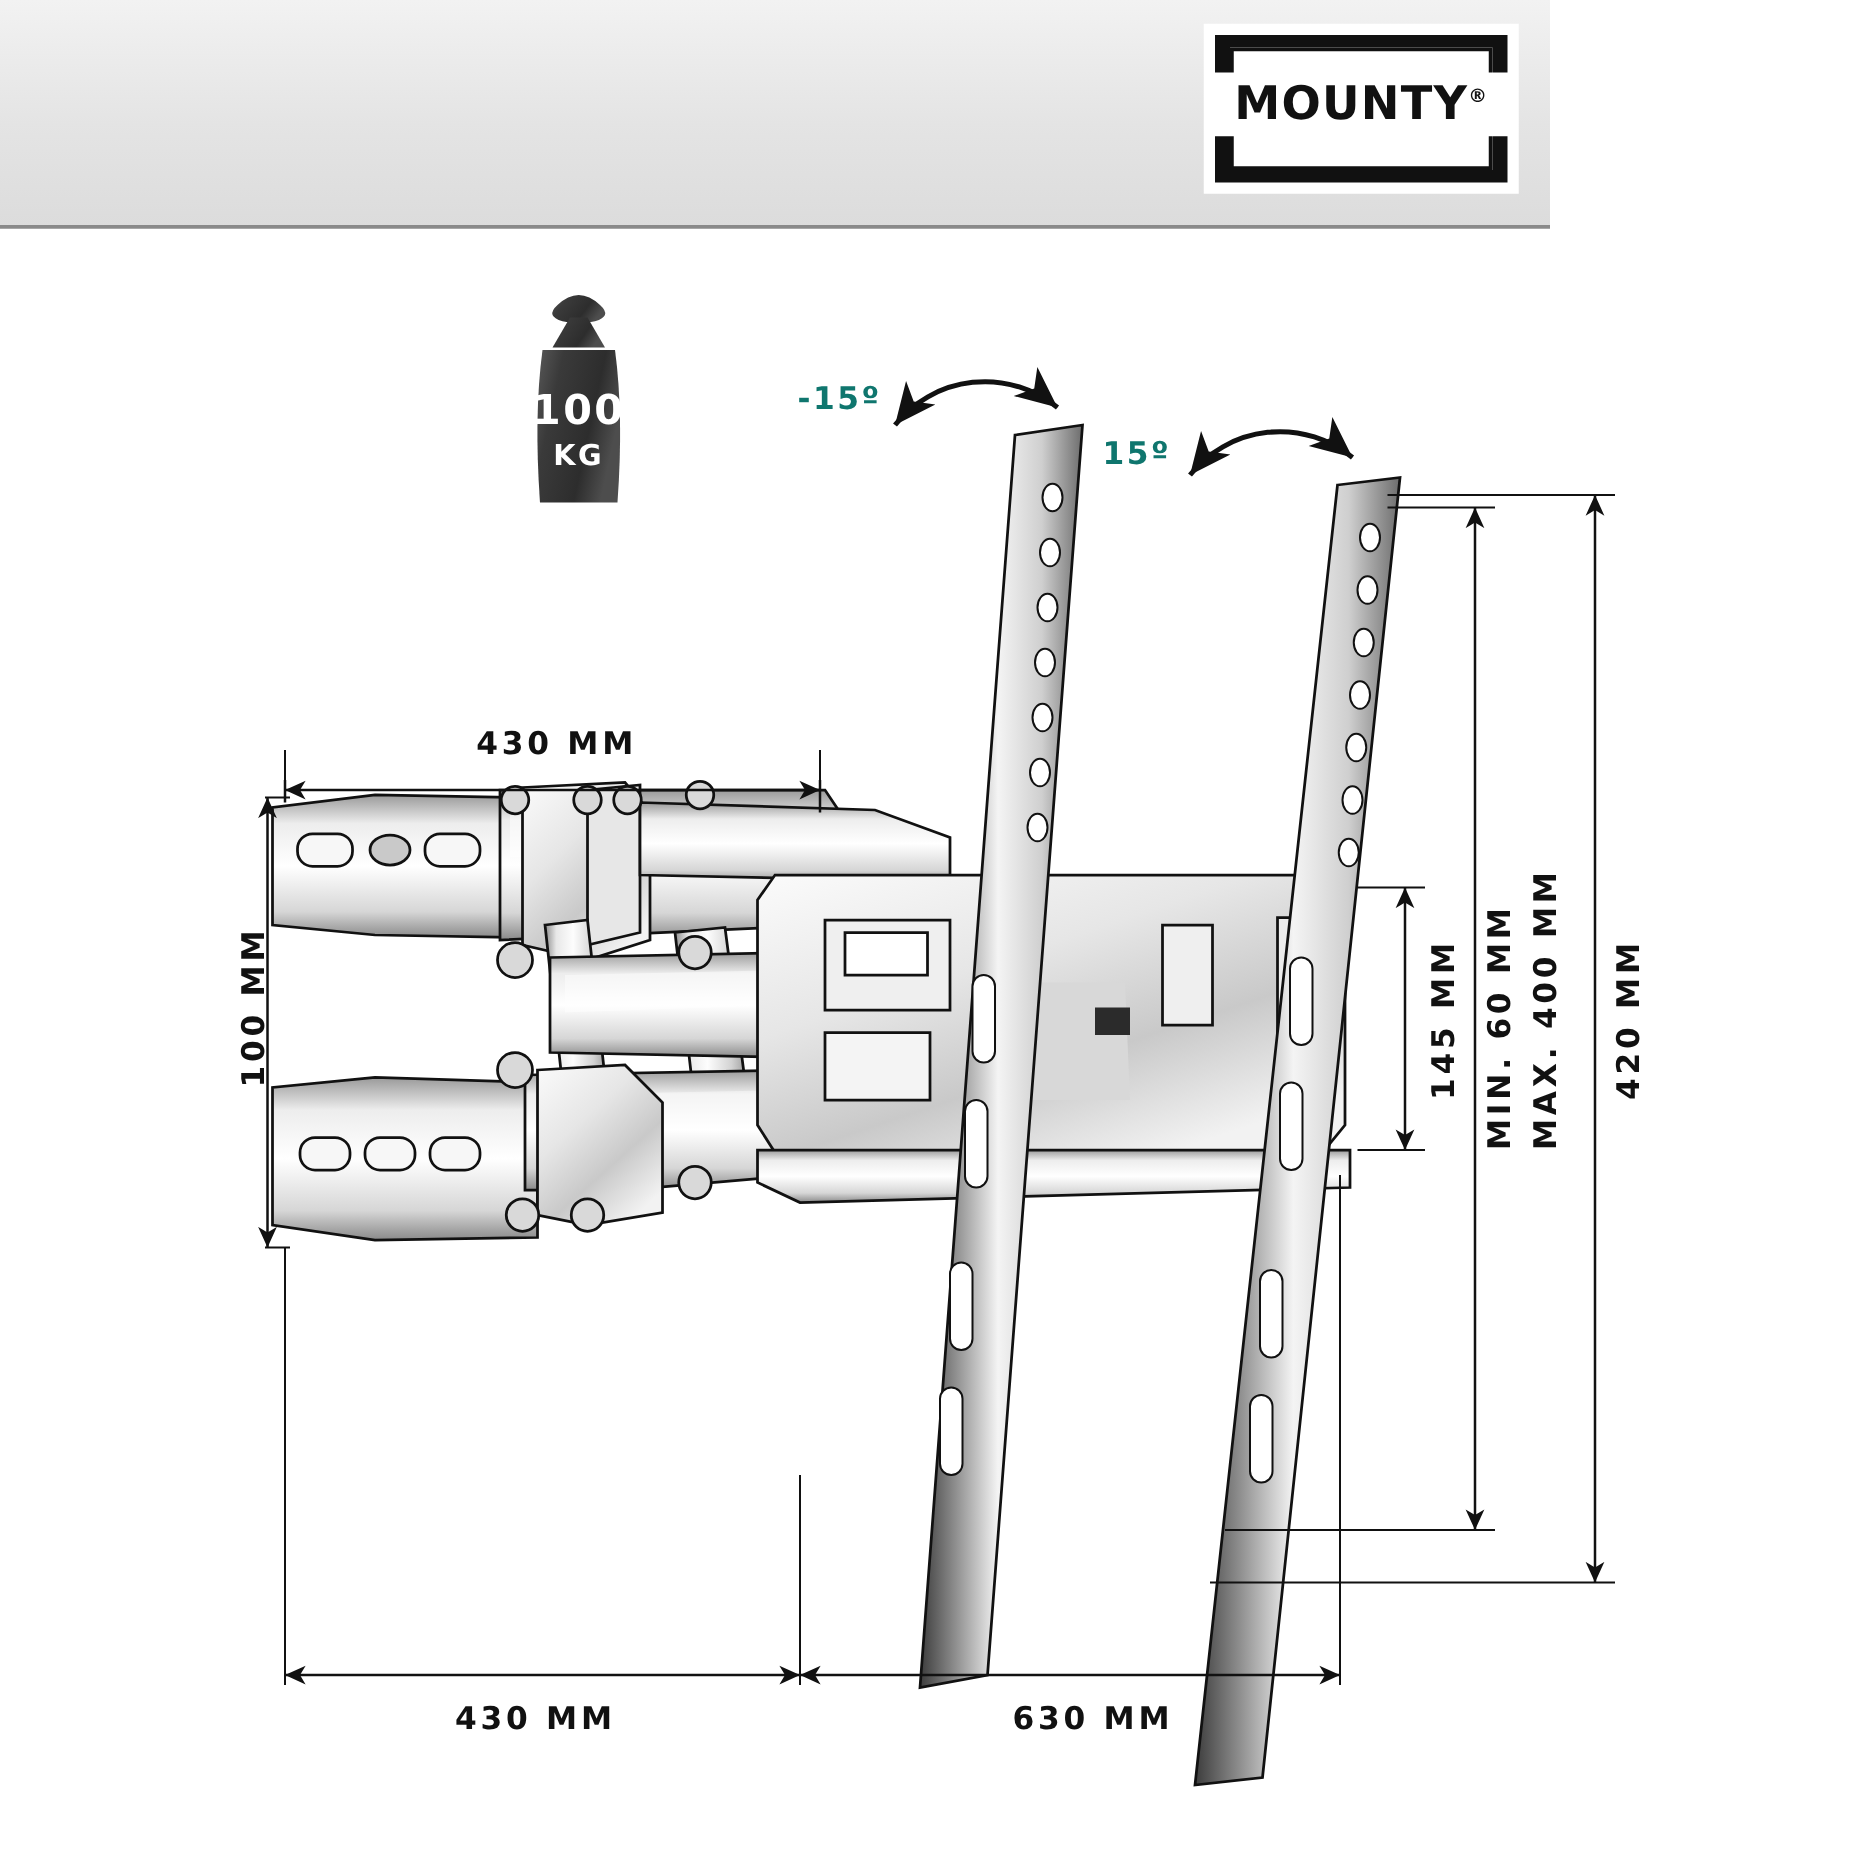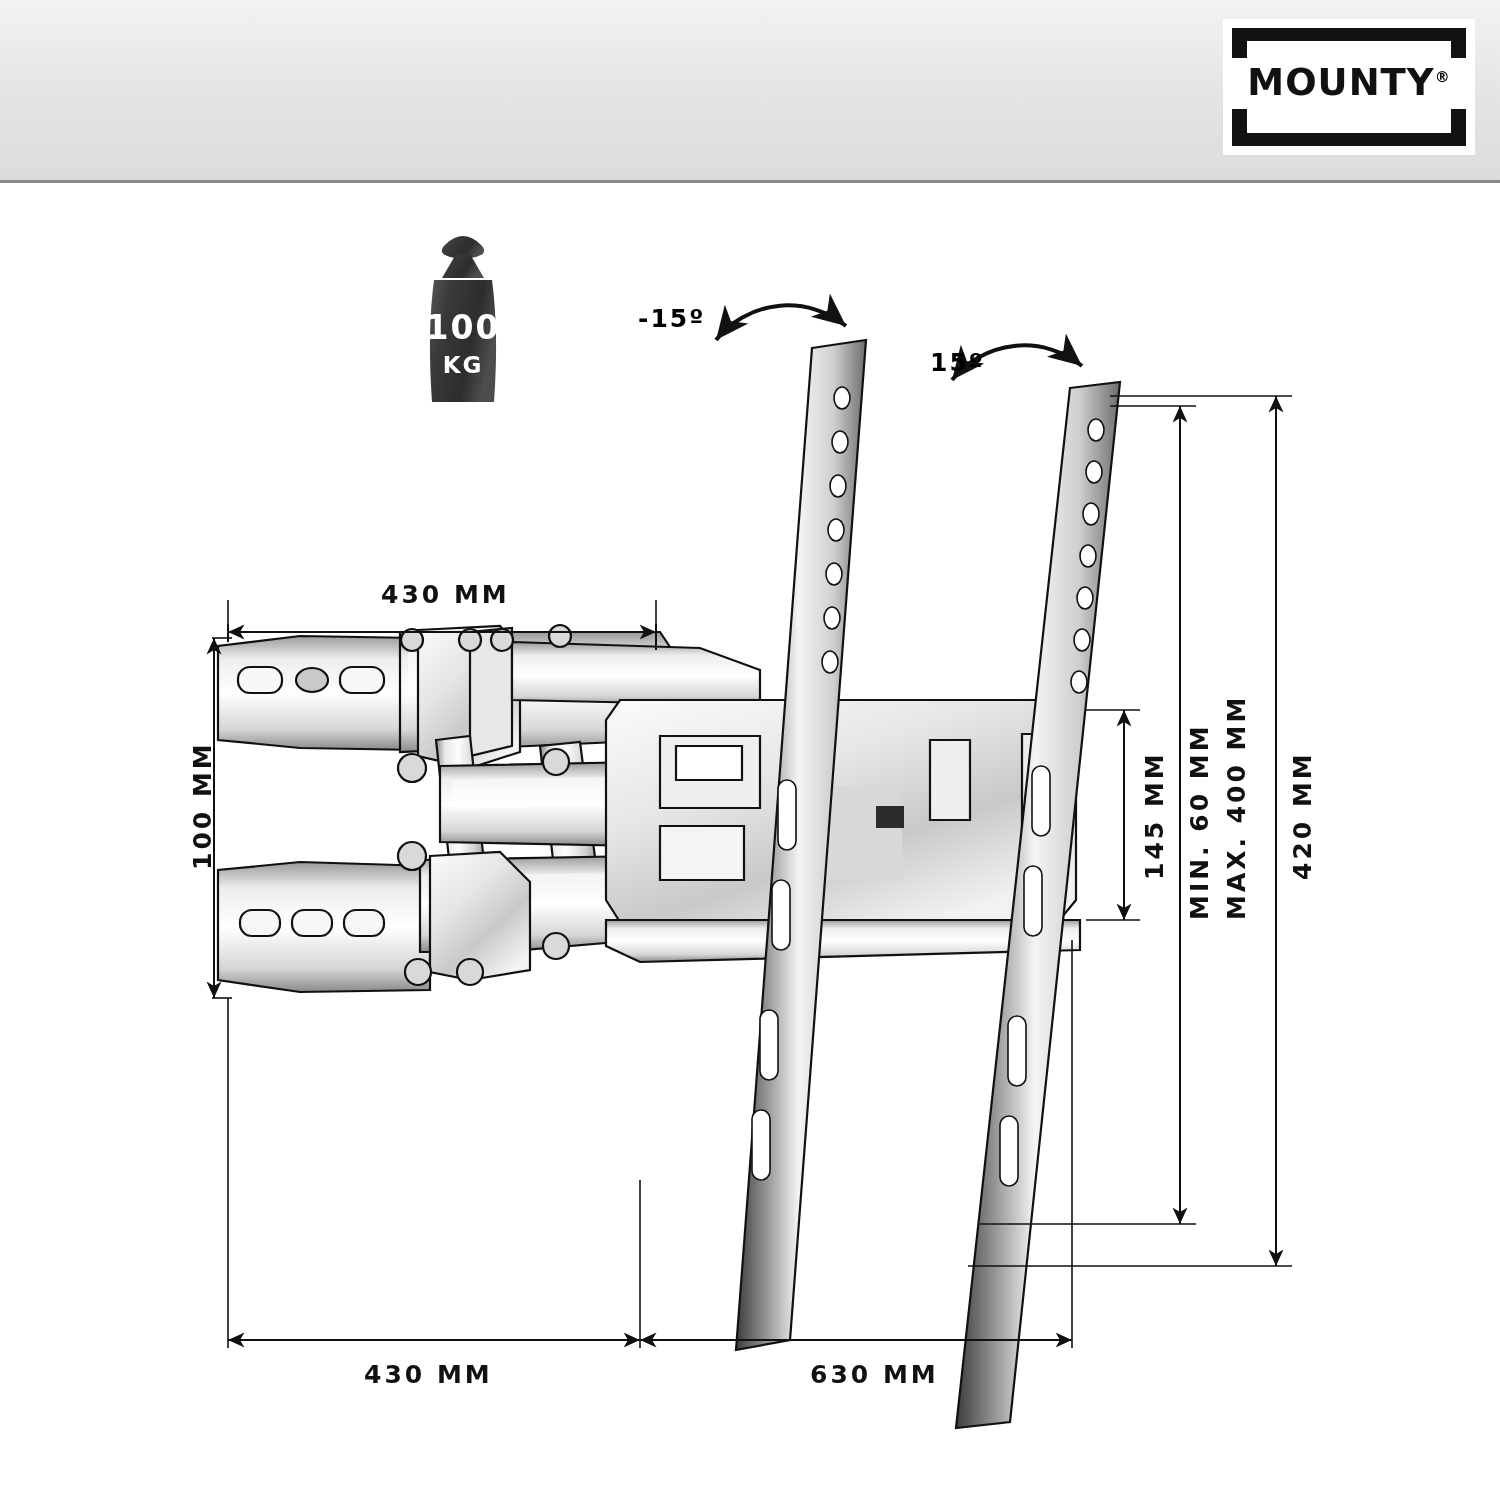--- a/index.html
+++ b/index.html
@@ -12,21 +12,21 @@
     width: 1500px;
     height: 1500px;
     background: #ffffff;
     overflow: hidden;
     font-family: "DejaVu Sans", sans-serif;
   }
   
   #header-band {
     position: absolute;
     left: 0; top: 0;
-    width: 1500px; height: 180px;
+    width: 1240px; height: 180px;
     background: linear-gradient(180deg,#f2f2f2 0%, #e4e4e4 55%, #dcdcdc 100%);
     border-bottom: 3px solid #8a8a8a;
   }
   #brand-logo {
     position: absolute;
     right: 28px; top: 22px;
     width: 246px; height: 130px;
     background: #ffffff;
     box-shadow: 0 0 0 3px #ffffff;
   }
@@ -104,21 +104,21 @@
   .dim-label.vertical {
     transform-origin: 0 0;
     transform: rotate(-90deg);
   }
   .angle-label {
     position: absolute;
     font-family: "DejaVu Sans", sans-serif;
     font-weight: bold;
     font-size: 25px;
     letter-spacing: 2px;
-    color: #000000;
+    color: #0f766e;
     white-space: nowrap;
   }
   
   #weight-icon {
     position: absolute;
     left: 398px; top: 30px;
     width: 130px; height: 220px;
   }
   #weight-icon .wtext {
     position: absolute;
@@ -354,21 +354,21 @@
         </defs>
         <path d="M48 34 q17 -16 34 0 q10 9 -4 13 q-13 3 -26 0 q-14 -4 -4 -13 Z" fill="url(#wg)"></path>
         <path d="M58 44 L72 44 L86 68 L44 68 Z" fill="url(#wg)"></path>
         <path d="M36 70 q-7 52 -2 122 L96 192 q5 -70 -2 -122 Z" fill="url(#wg)"></path>
       </svg>
       <div class="wtext kgnum">100</div>
       <div class="wtext kgunit">KG</div>
     </div>
 
     <div class="angle-label" style="left:638px; top:124px;">-15º</div>
-    <div class="angle-label" style="left:930px; top:168px;">15º</div>
+    <div class="angle-label" style="left:882px; top:168px;">15º</div>
 
     <div class="dim-label" style="left:381px; top:400px;">430 MM</div>
 
     <div class="dim-label vertical" style="left:188px; top:690px;">100 MM</div>
 
     <div class="dim-label vertical" style="left:1140px; top:700px;">145 MM</div>
 
     <div class="dim-label vertical" style="left:1185px; top:740px;">MIN. 60 MM</div>
     <div class="dim-label vertical" style="left:1222px; top:740px;">MAX. 400 MM</div>
 

